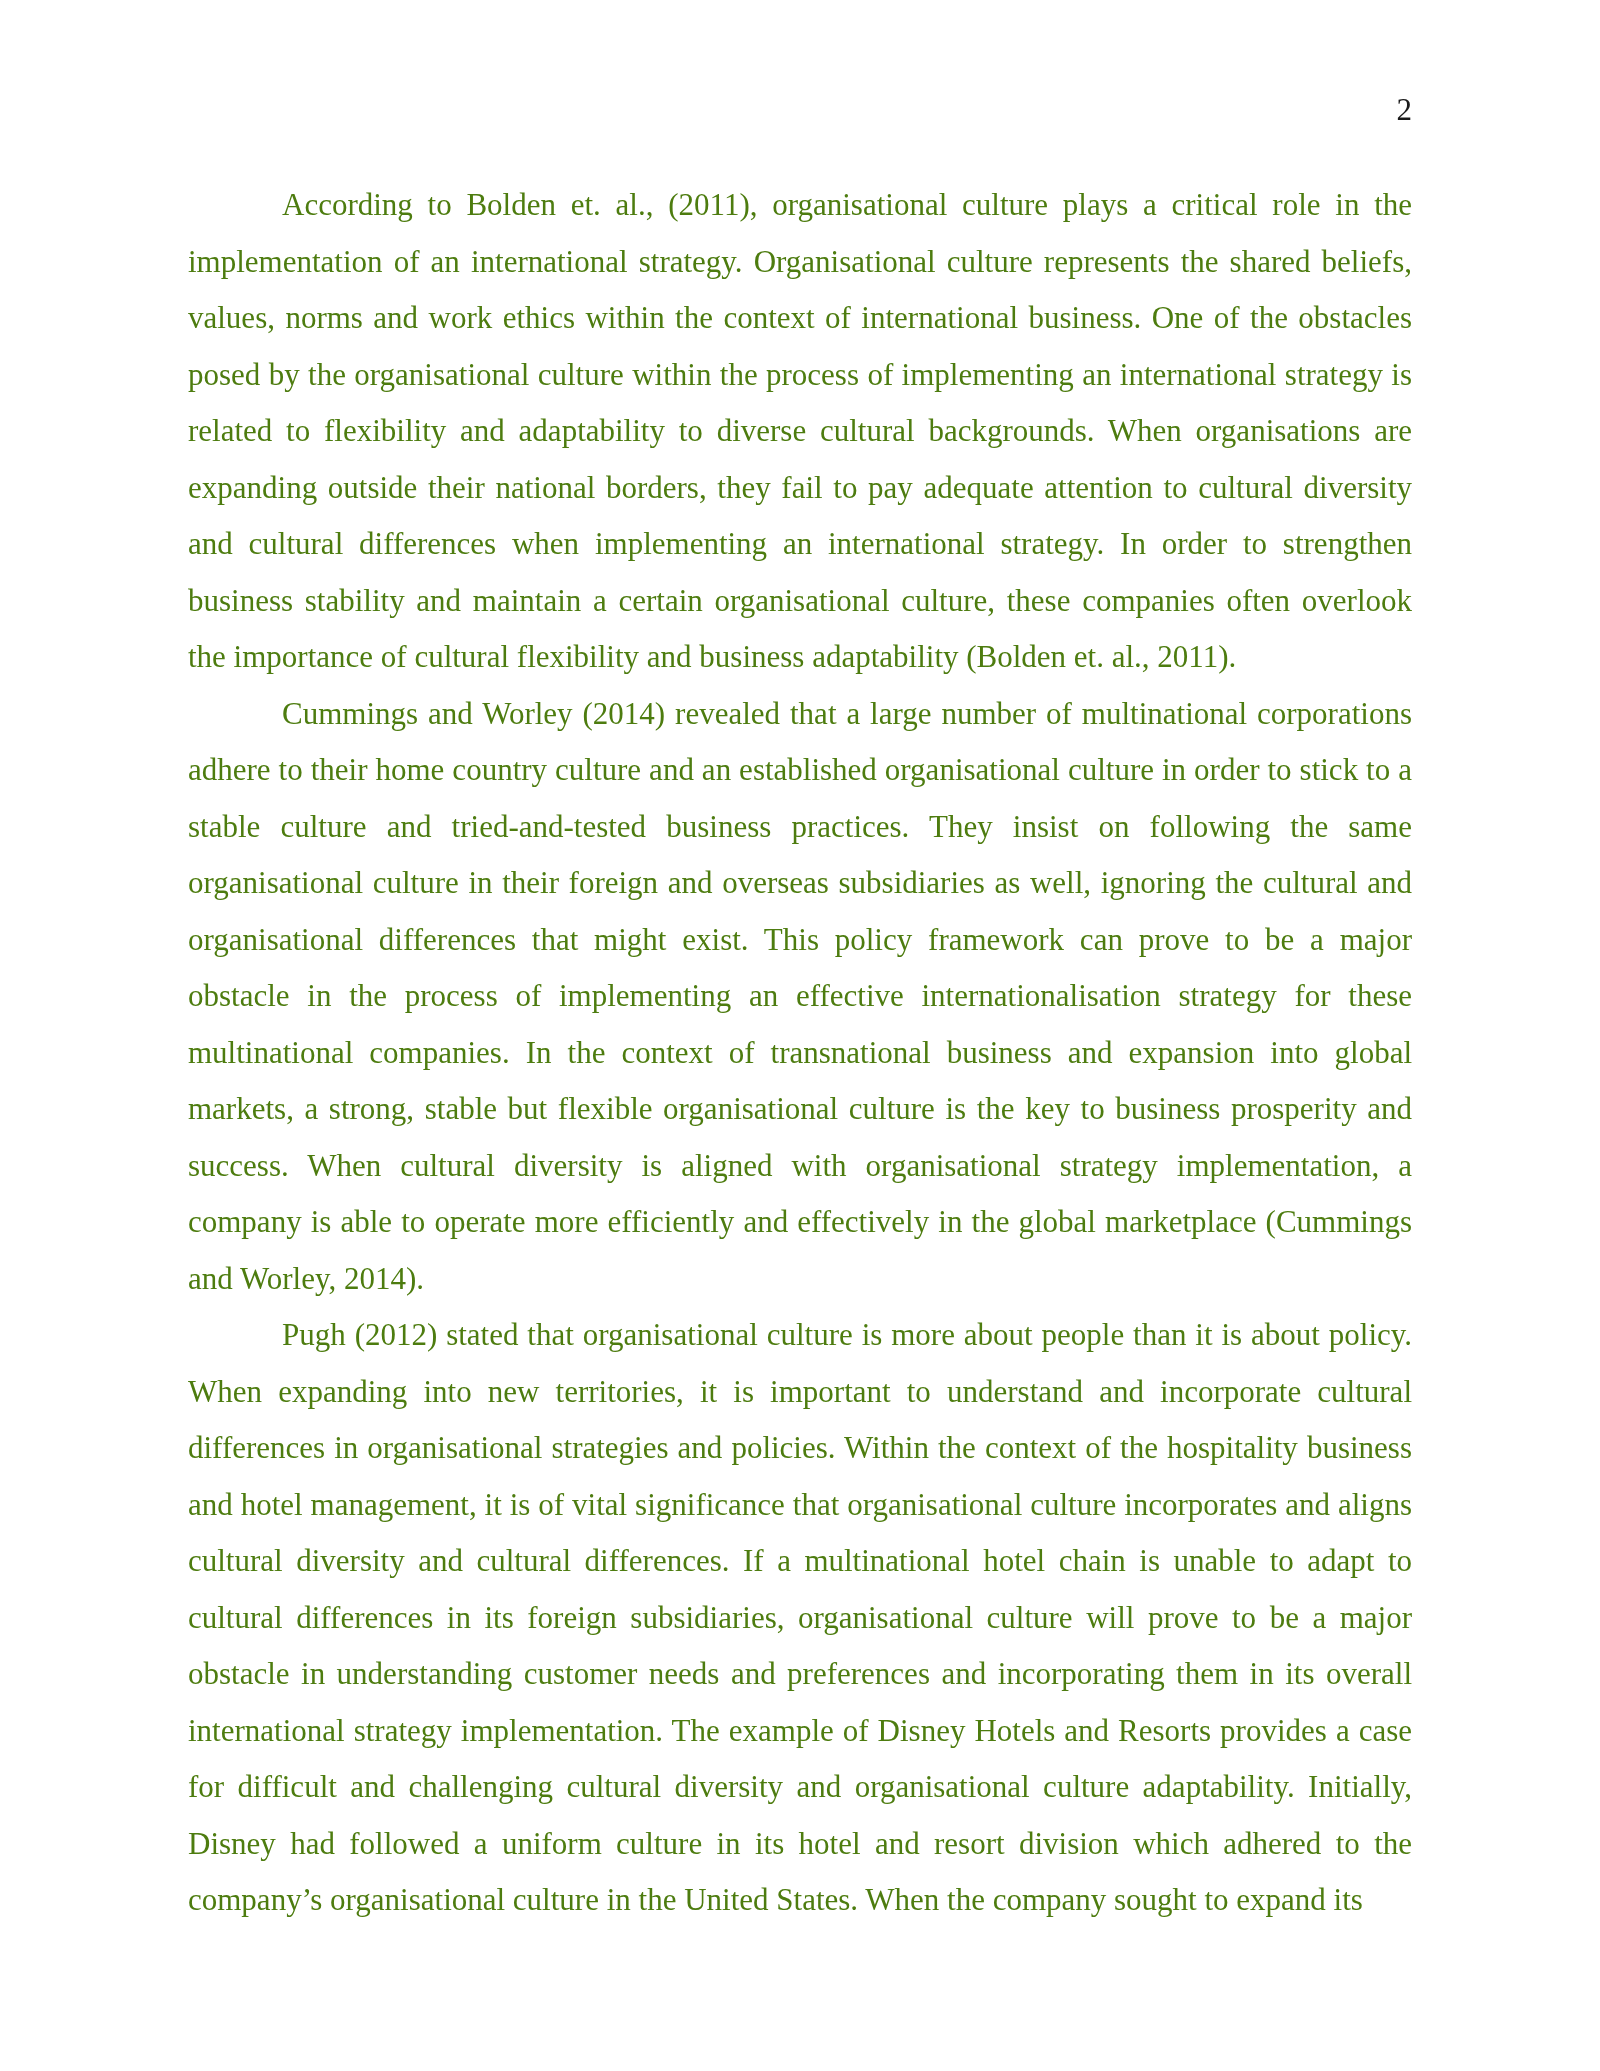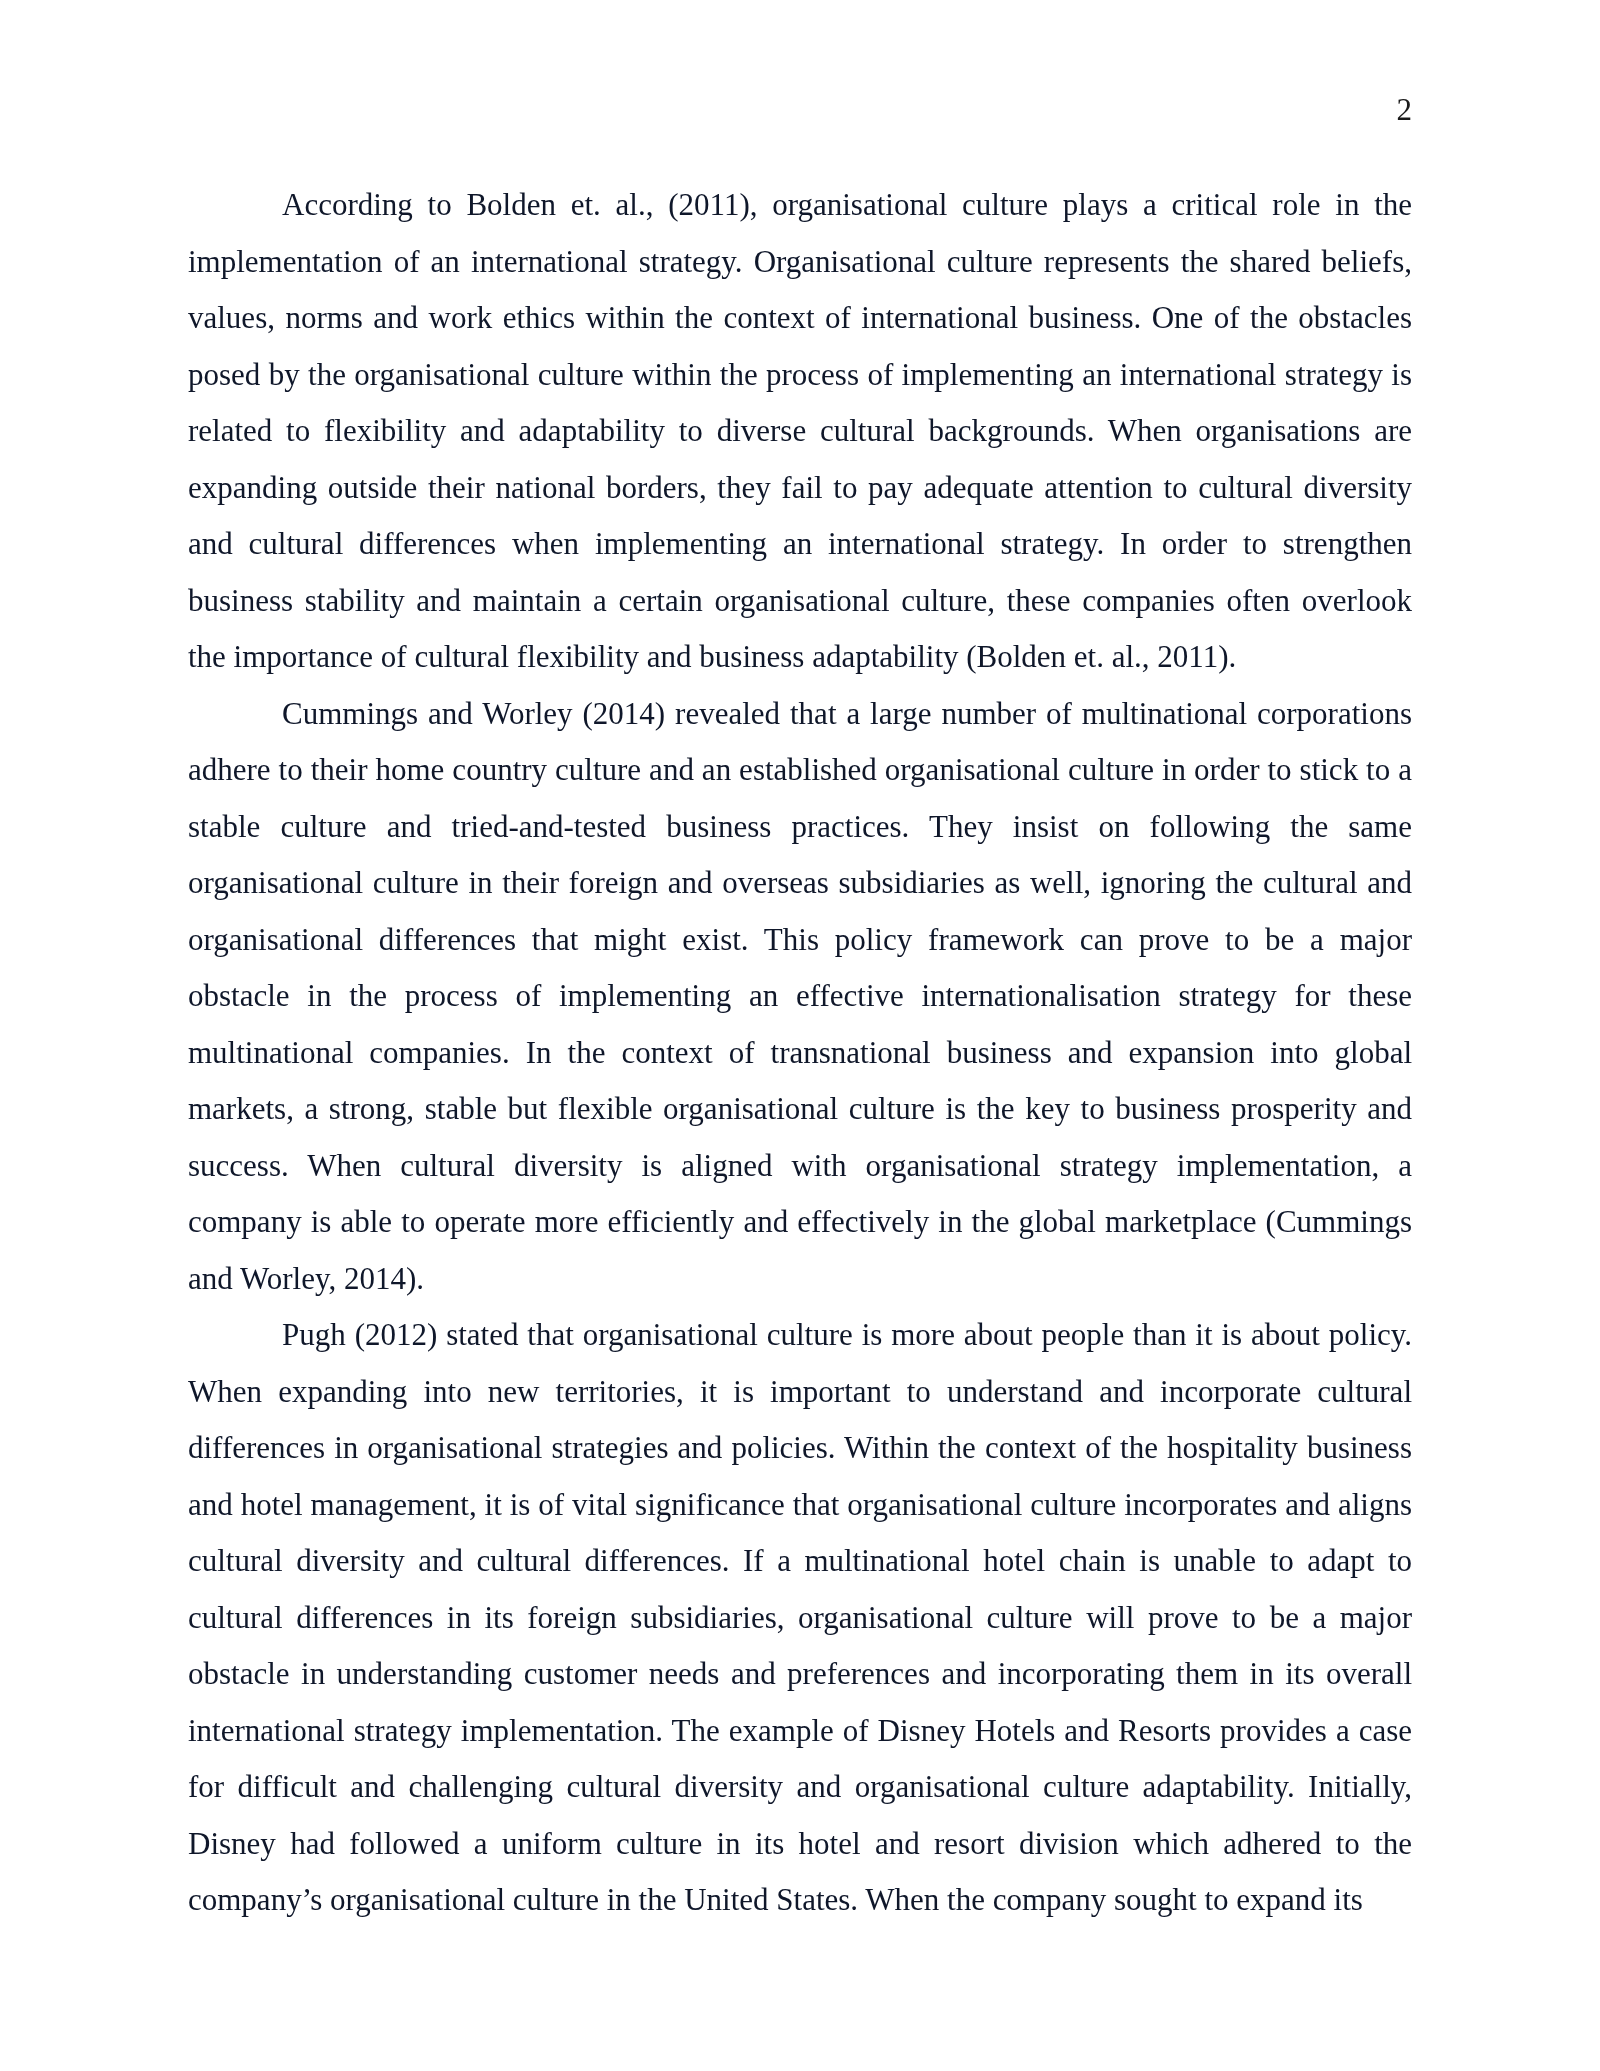--- a/index.html
+++ b/index.html
@@ -30,21 +30,21 @@
     left: 188px;
     width: 1224px;
   }
   .body-para {
     margin: 0;
     font-size: 31px;
     line-height: 56.5px;
     text-align: justify;
     text-indent: 94px;
     letter-spacing: 0;
-    color: #0f172a;
+    color: #4d7c0f;
   }
 </style>
 </head>
 <body>
 
 <div class="page">
   <div class="page-number">2</div>
 
   <div class="content">
     <p class="body-para">According to Bolden et. al., (2011), organisational culture plays a critical role in the implementation of an international strategy. Organisational culture represents the shared beliefs, values, norms and work ethics within the context of international business. One of the obstacles posed by the organisational culture within the process of implementing an international strategy is related to flexibility and adaptability to diverse cultural backgrounds. When organisations are expanding outside their national borders, they fail to pay adequate attention to cultural diversity and cultural differences when implementing an international strategy. In order to strengthen business stability and maintain a certain organisational culture, these companies often overlook the importance of cultural flexibility and business adaptability (Bolden et. al., 2011).</p>

